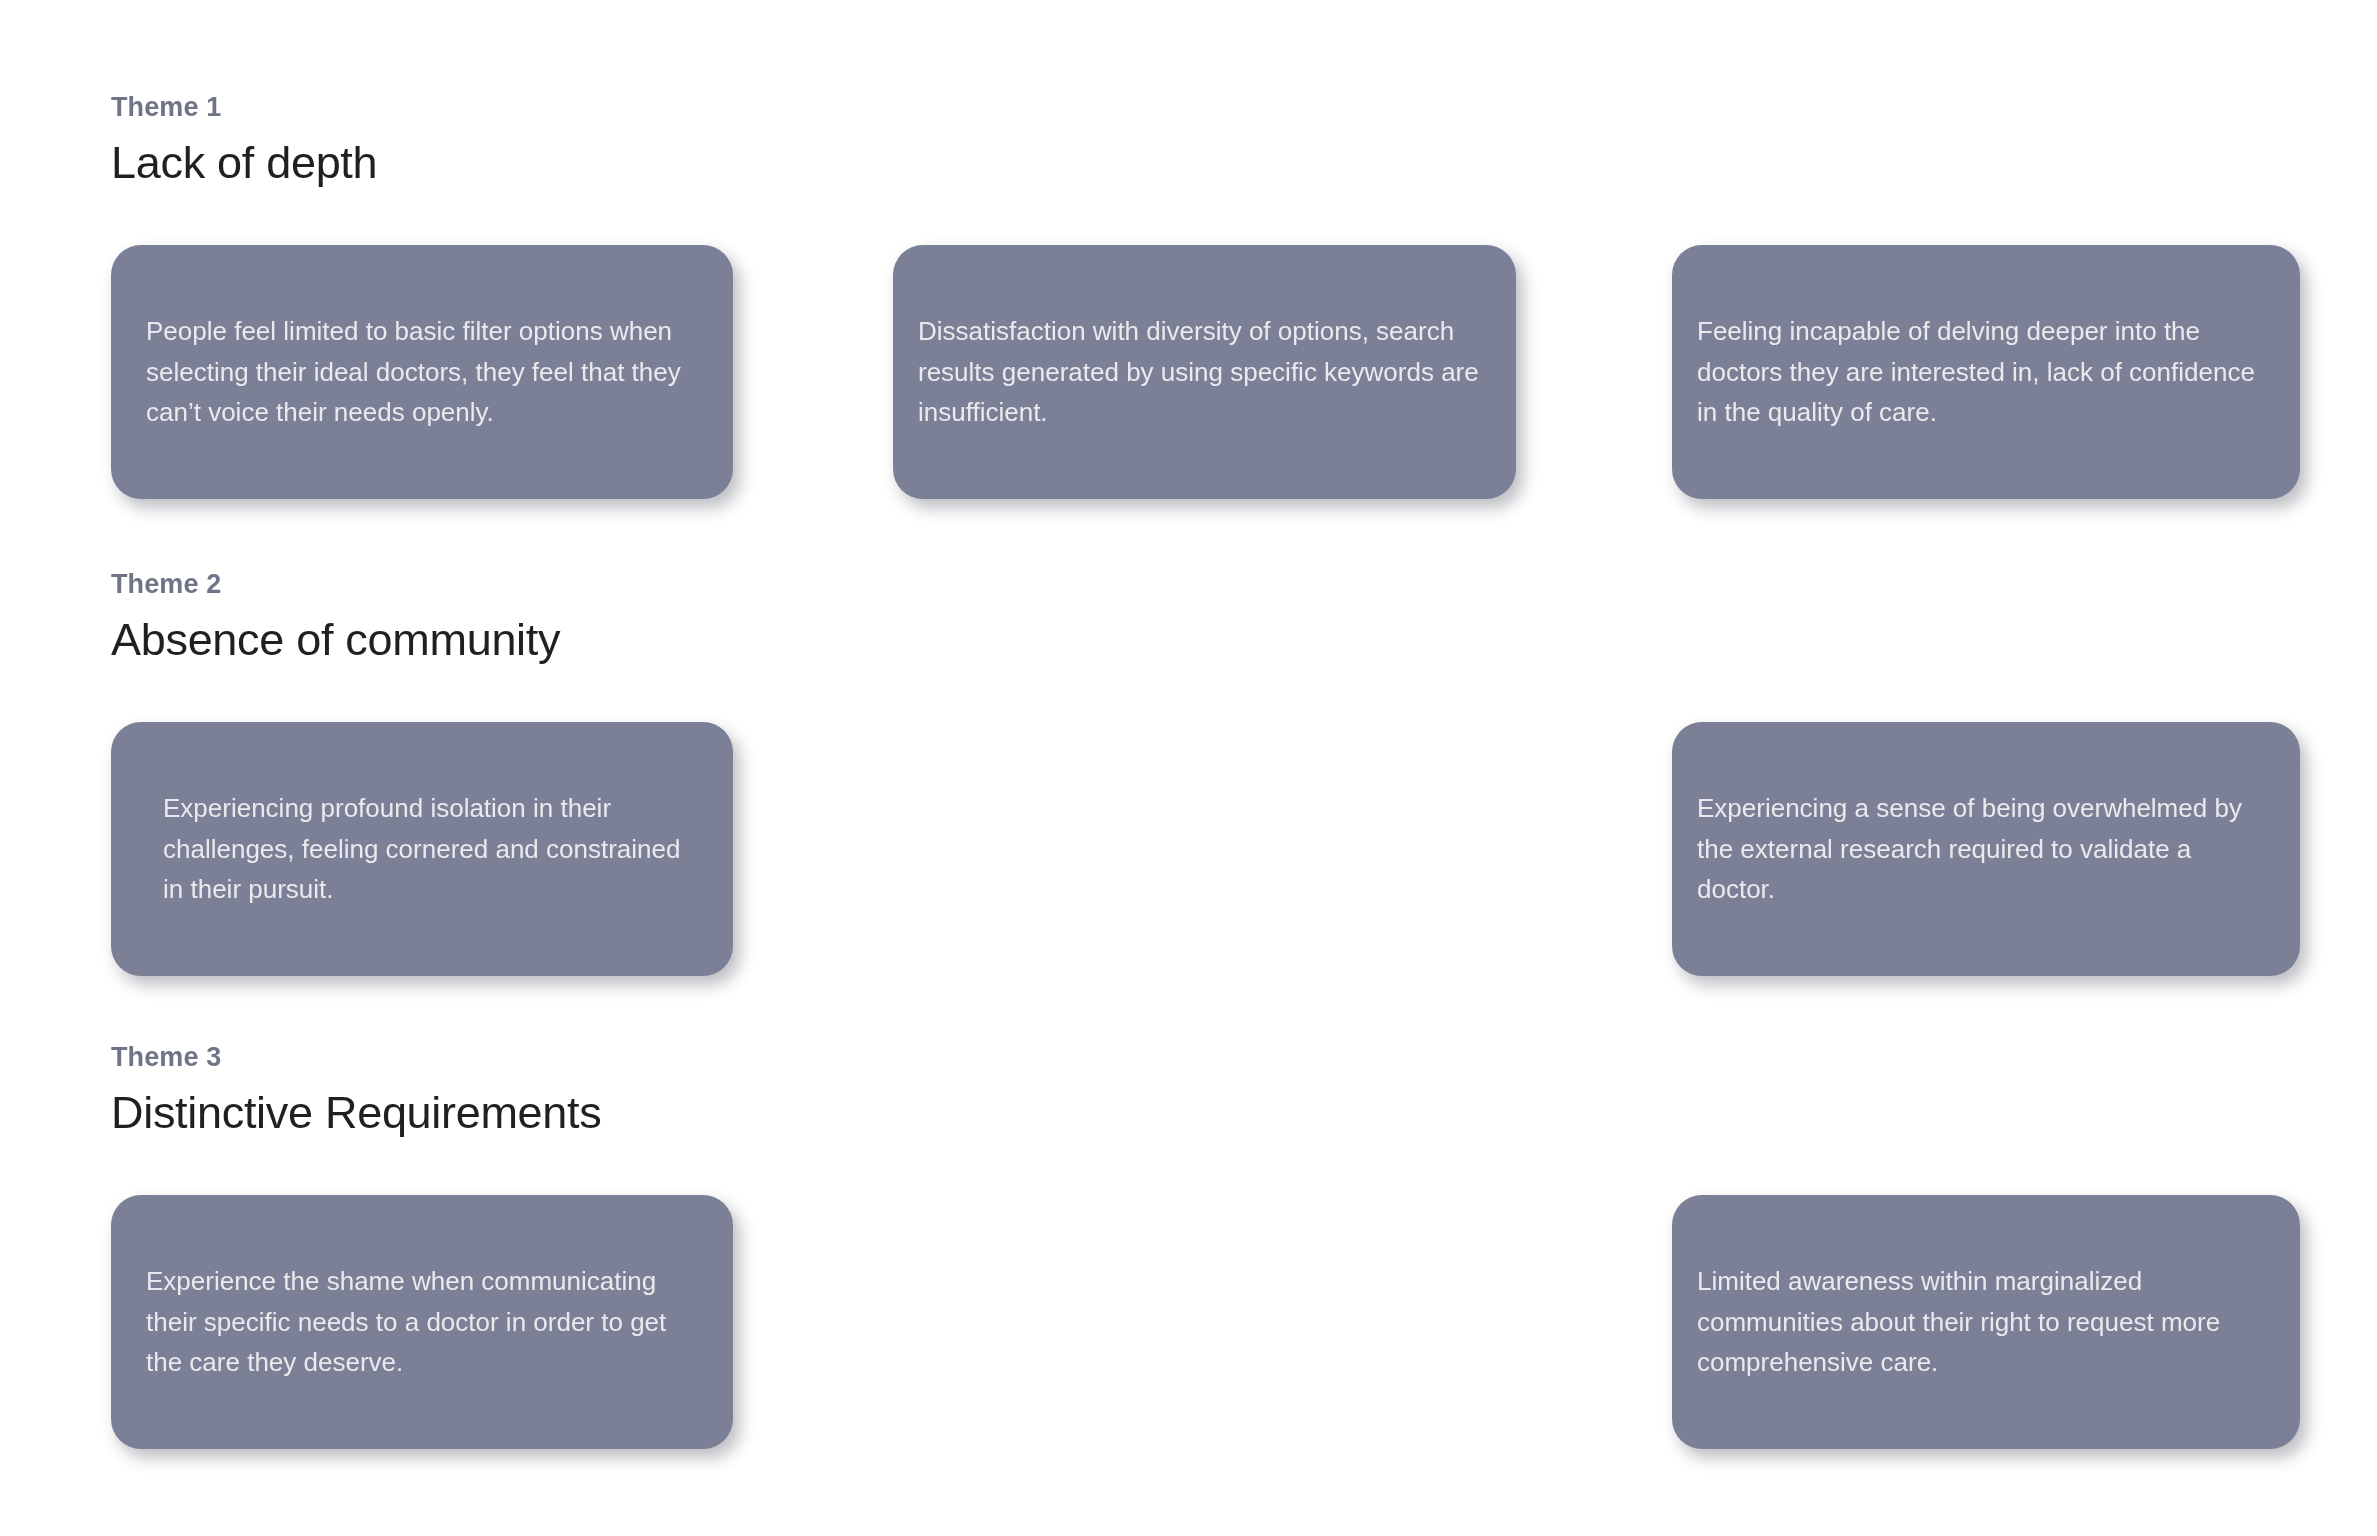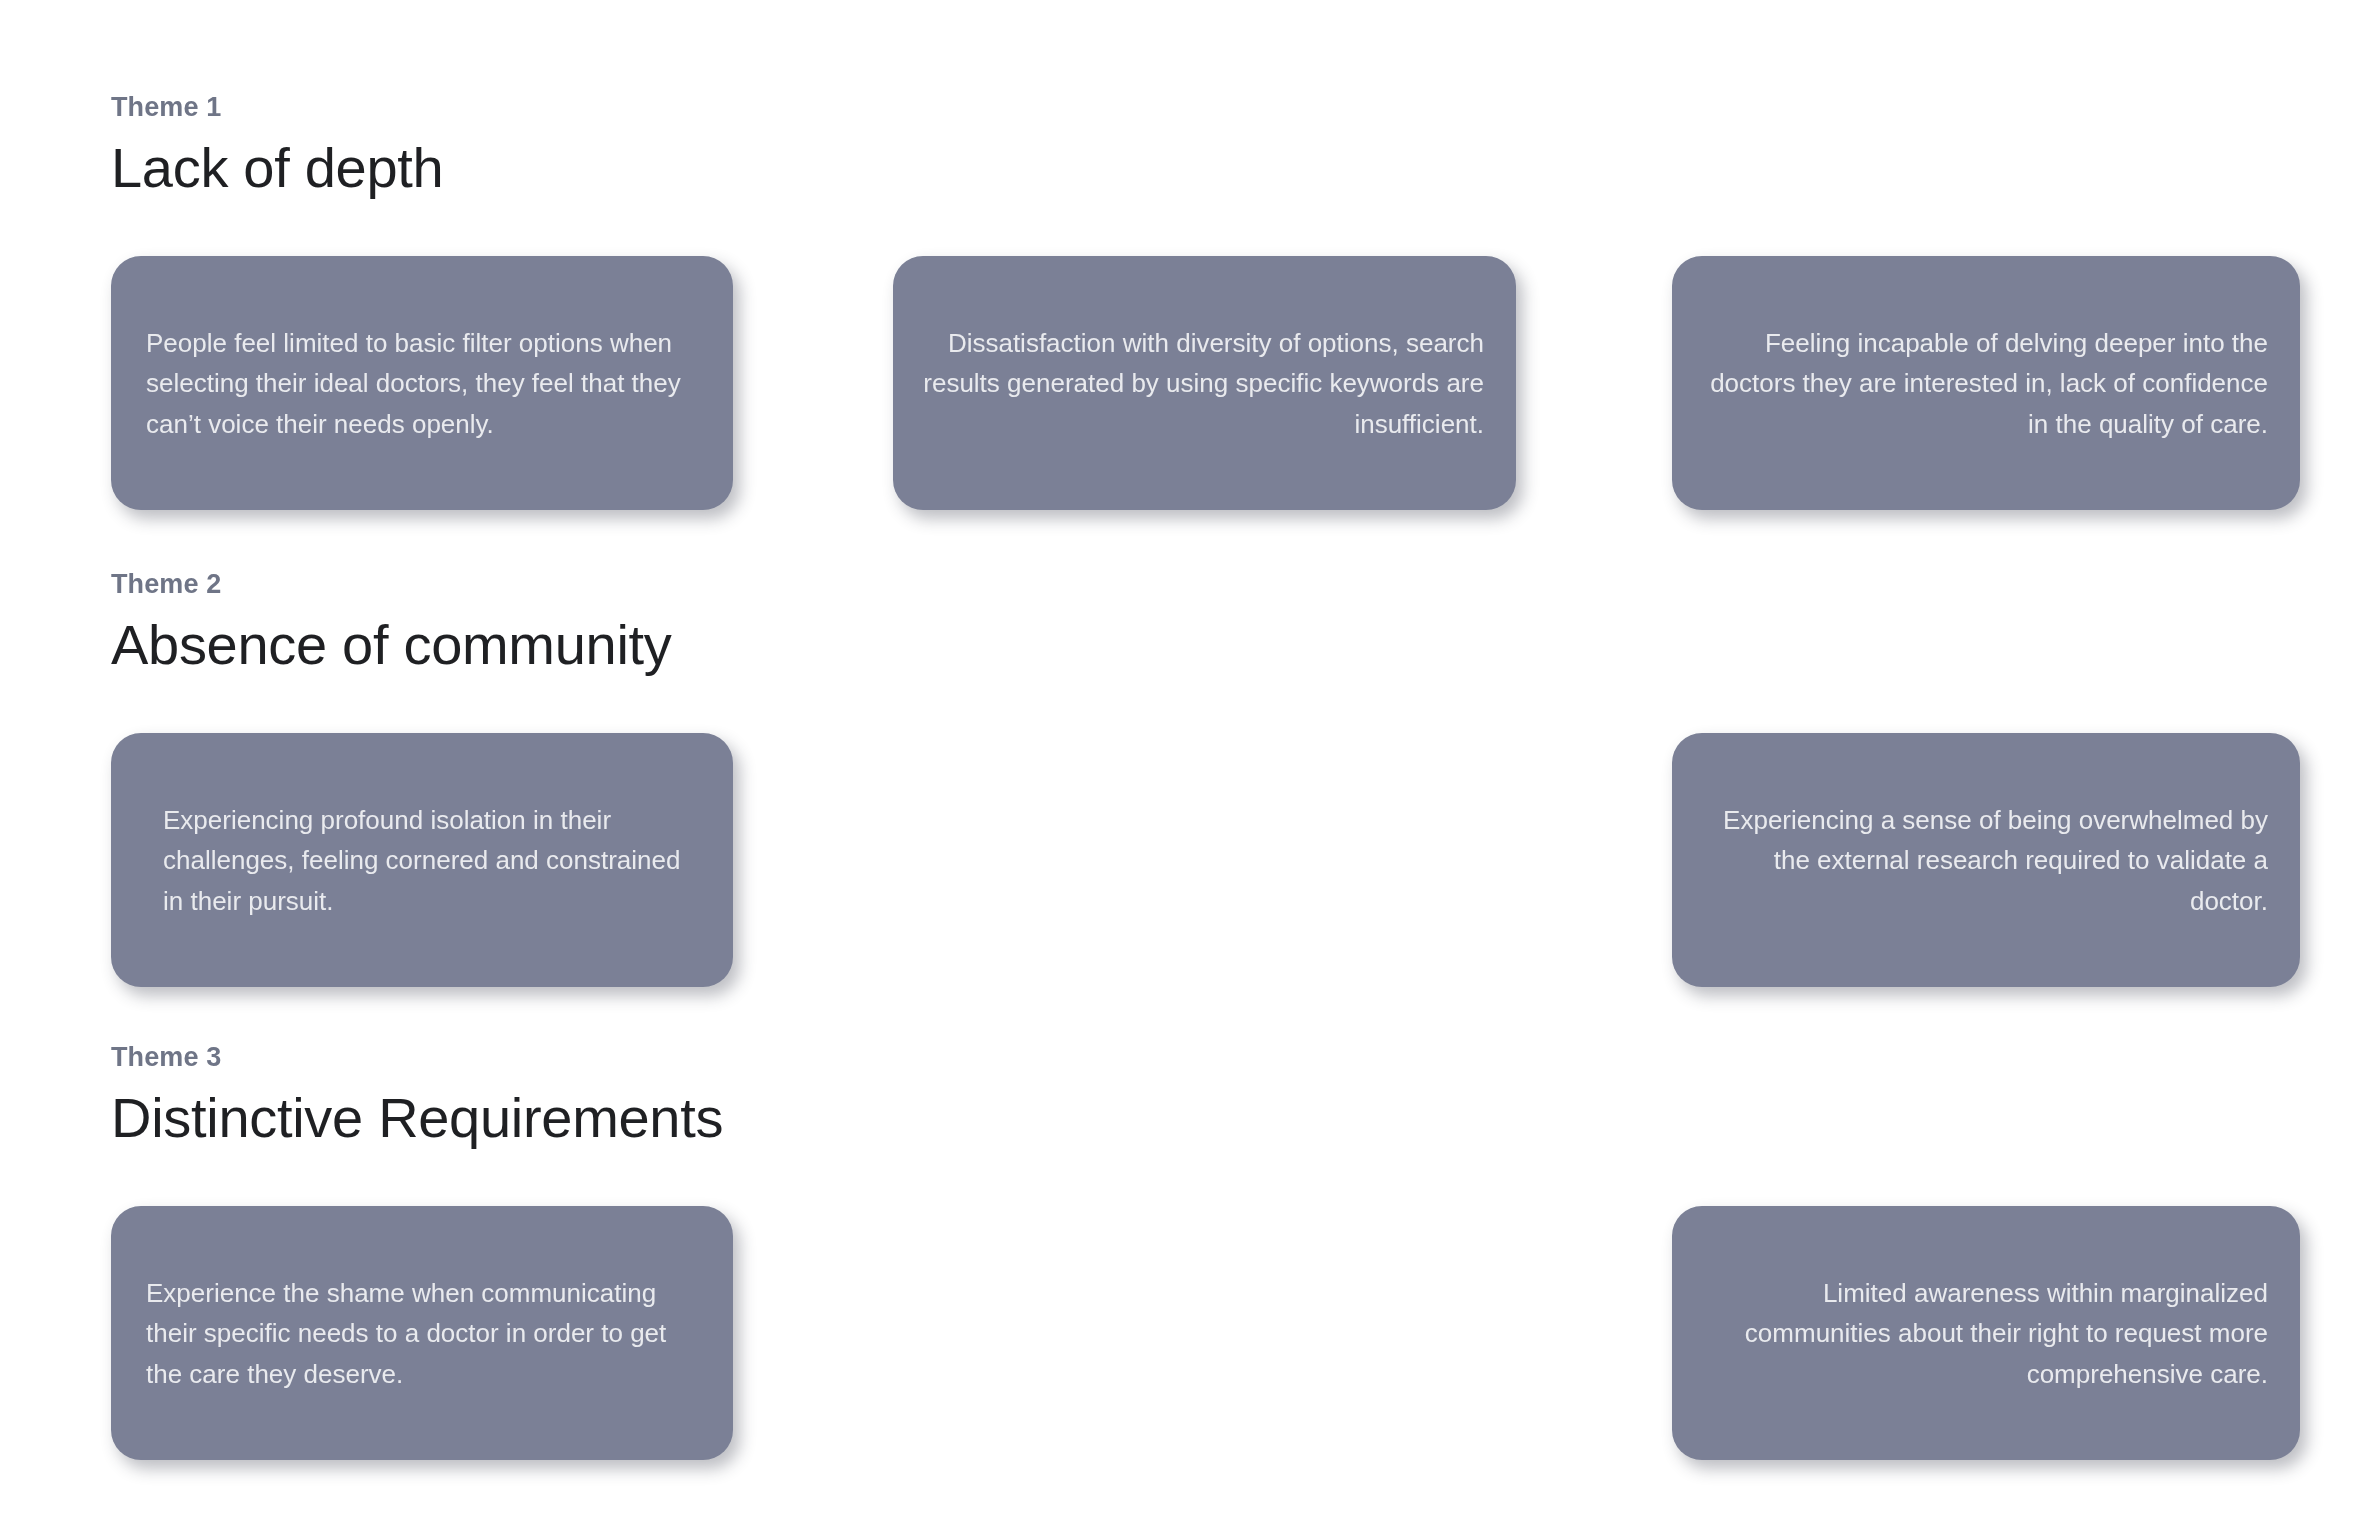--- a/index.html
+++ b/index.html
@@ -37,21 +37,21 @@
     font-size: 27px;
     font-weight: bold;
     color: #6f7587;
     letter-spacing: 0.1px;
     line-height: 1.1;
     margin: 0 16px 16px 0;
     display: block;
   }
 
   .theme-title {
-    font-size: 56px;
+    font-size: 45px;
     font-weight: 400;
     color: #1f2023;
     line-height: 1.05;
     margin: 0;
     display: block;
     letter-spacing: -0.3px;
   }
 
   .card-row {
     position: relative;
@@ -85,21 +85,21 @@
     display: block;
     width: 100%;
     box-sizing: border-box;
     padding-right: 32px;
   }
 
   
   .pad-56  .card-text { padding-left: 35px; }
   .pad-84  .card-text { padding-left: 52px; }
   .pad-46  .card-text { padding-left: 28.5px; }
-  .pad-40  .card-text { padding-left: 25px; text-align: right; }
+  .pad-40  .card-text { padding-left: 25px; }
 
   
   #section-1 { top: 93px; }
   #section-2 { top: 570px; }
   #section-3 { top: 1043px; }
 </style>
 </head>
 <body>
 
 <div class="board">

